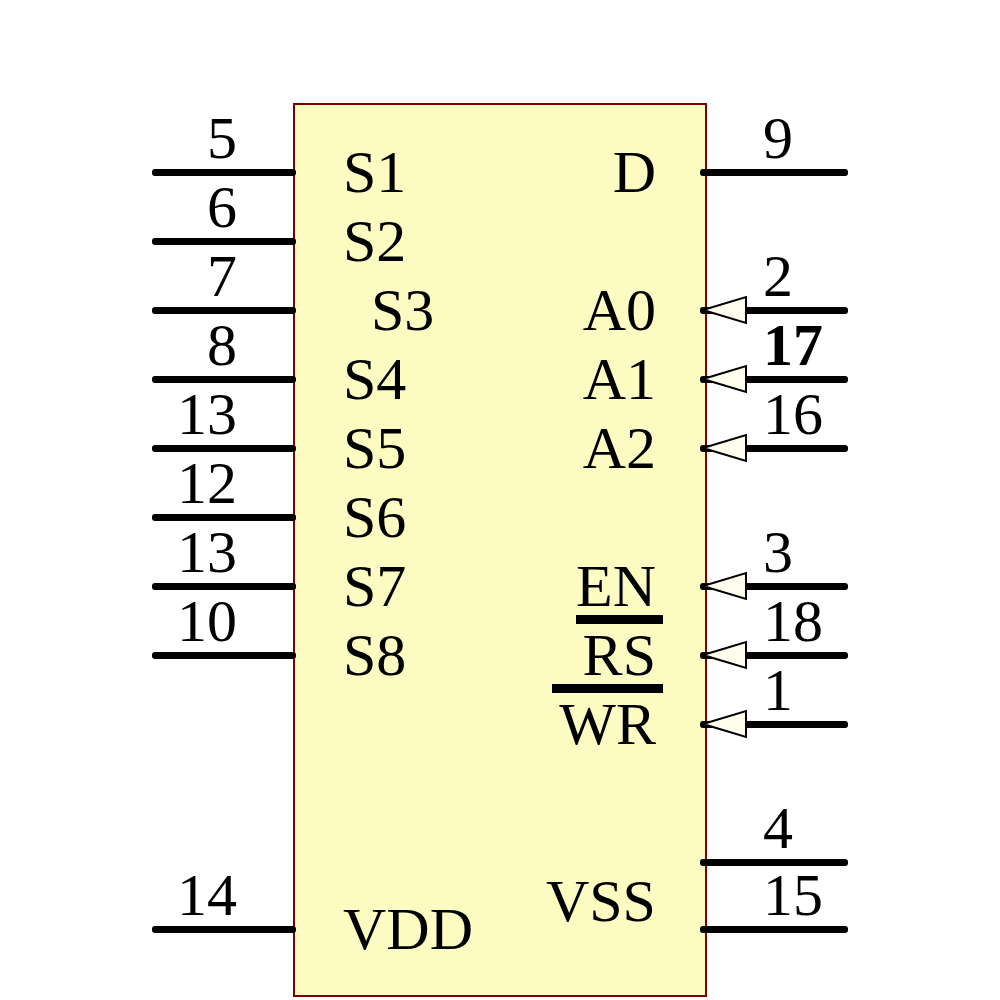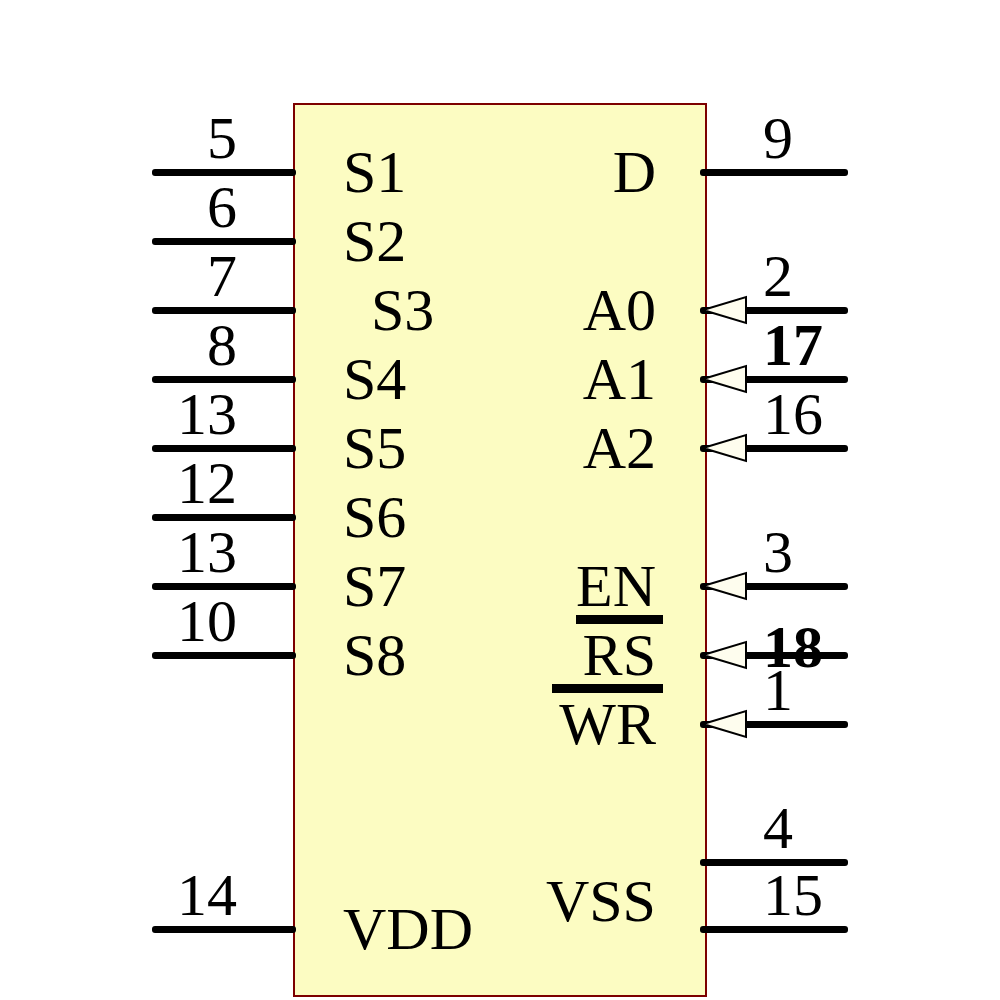--- a/index.html
+++ b/index.html
@@ -145,21 +145,21 @@
     </div>
     <div class="pin-line right-line" style="top: 583px;"></div>
     <div class="pin-number num-right" style="top: 522px;">3</div>
     <div class="pin-label lab-right" style="top: 556px;">EN</div>
     <div class="arrow-wrap" style="left: 700px; top: 570px;">
       <svg width="48" height="32" viewBox="0 0 48 32">
         <polygon points="3,16 46,3 46,29" fill="#FEFDEE" stroke="#000000" stroke-width="2"></polygon>
       </svg>
     </div>
     <div class="pin-line right-line" style="top: 652px;"></div>
-    <div class="pin-number num-right" style="top: 617px; font-weight: bold;">18</div>
+    <div class="pin-number num-right" style="top: 591px;">18</div>
     <div class="pin-label lab-right" style="top: 625px;">RS</div>
     <div class="arrow-wrap" style="left: 700px; top: 639px;">
       <svg width="48" height="32" viewBox="0 0 48 32">
         <polygon points="3,16 46,3 46,29" fill="#FEFDEE" stroke="#000000" stroke-width="2"></polygon>
       </svg>
     </div>
     <div class="pin-line right-line" style="top: 721px;"></div>
     <div class="pin-number num-right" style="top: 660px;">1</div>
     <div class="pin-label lab-right" style="top: 694px;">WR</div>
     <div class="arrow-wrap" style="left: 700px; top: 708px;">

